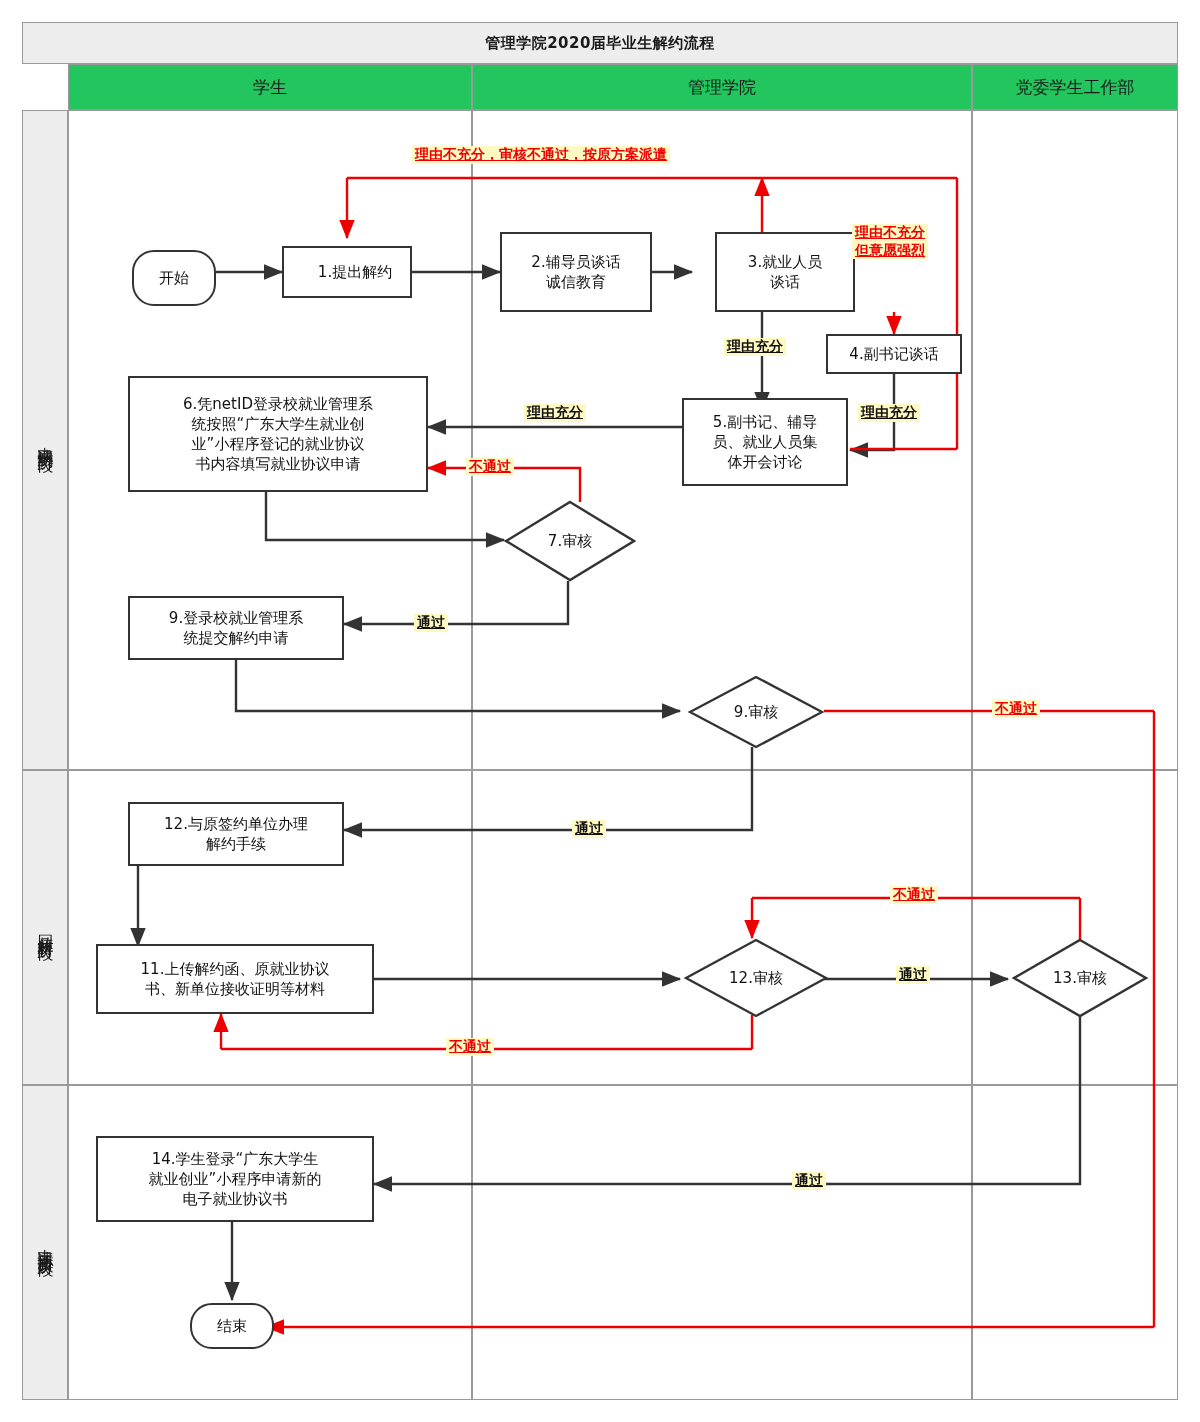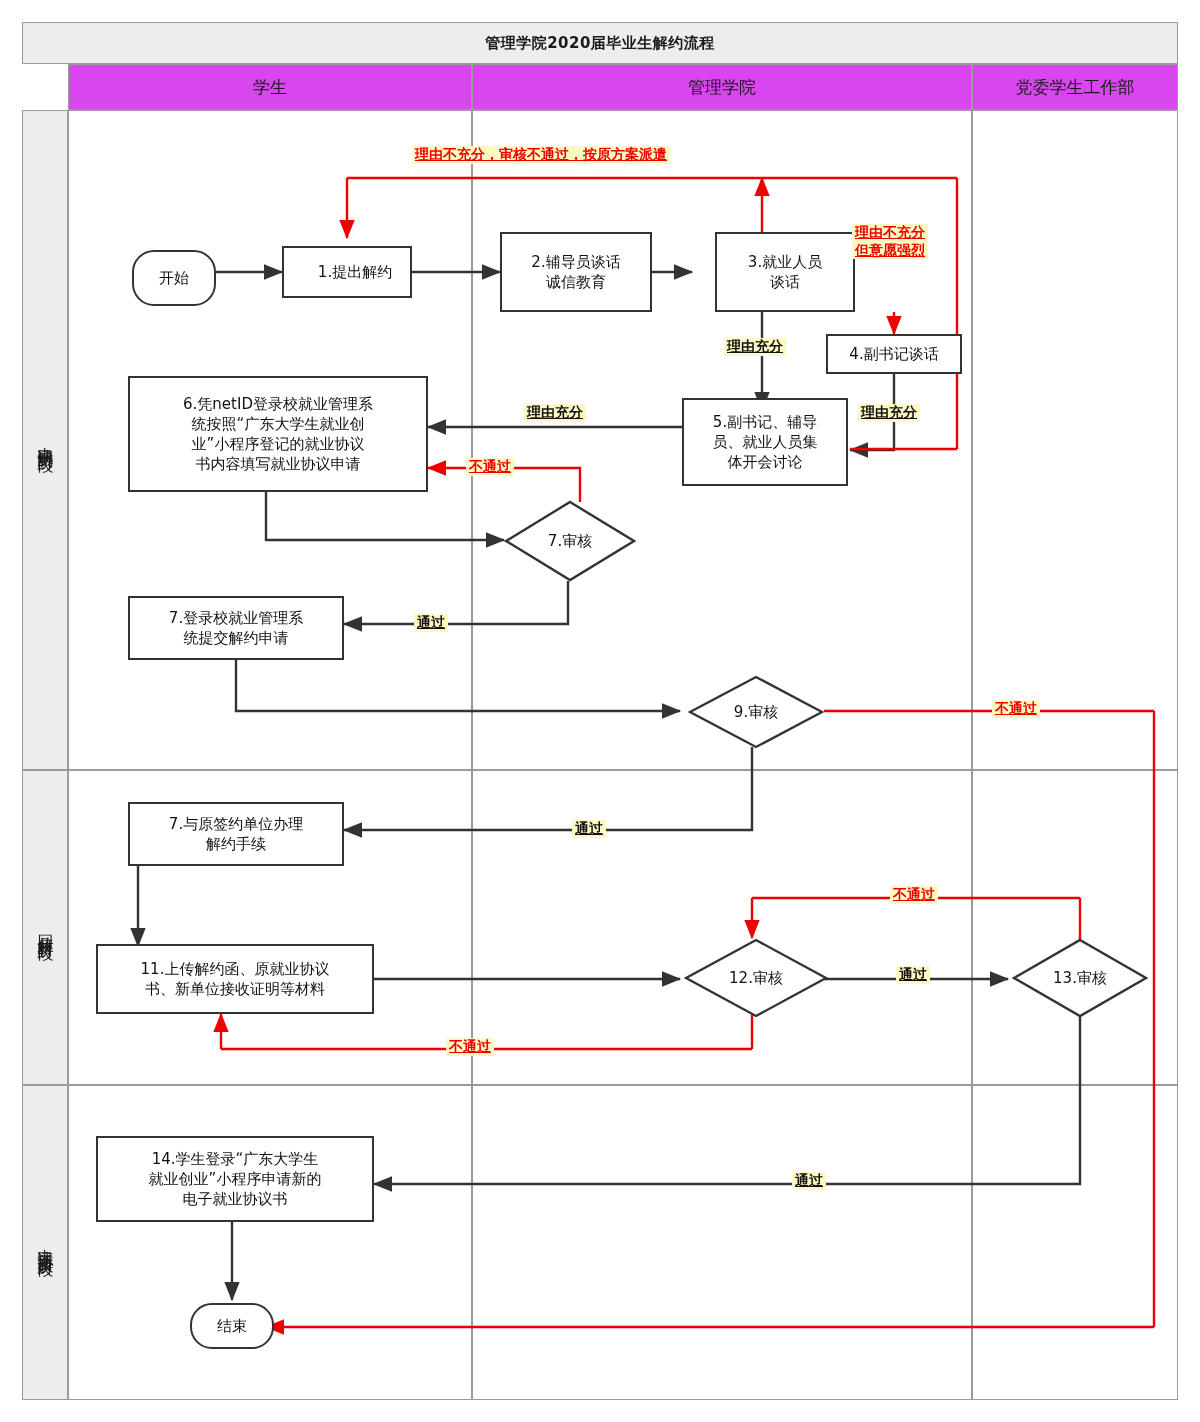--- a/index.html
+++ b/index.html
@@ -23,21 +23,21 @@
     background: #ededed;
     border: 1px solid #9a9a9a;
     display: flex; align-items: center; justify-content: center;
     font-size: 15px; font-weight: bold; color: #1a1a1a;
     letter-spacing: 0.5px;
   }
   
   .col-head {
     position: absolute;
     top: 64px; height: 46px;
-    background: #d946ef;
+    background: #22c55e;
     border: 1px solid #9a9a9a;
     display: flex; align-items: center; justify-content: center;
     font-size: 17px; color: #1a1a1a;
   }
   
   .lane-label {
     position: absolute;
     left: 22px; width: 46px;
     background: #ededed;
     border: 1px solid #9a9a9a;
@@ -232,31 +232,31 @@
 业”小程序登记的就业协议
 书内容填写就业协议申请</div>
 
   <div class="diamond-wrap" style="left:504px; top:500px; width:132px; height:82px;">
     <svg width="132" height="82" viewBox="0 0 132 82">
         <polygon points="66,2 130,41 66,80 2,41" fill="#ffffff" stroke="#333333" stroke-width="2.4"></polygon>
       </svg>
     <div class="diamond-label">7.审核</div>
   </div>
 
-  <div class="node" style="left:128px; top:596px; width:216px; height:64px; white-space:pre-line;">7.登录校就业管理系
+  <div class="node" style="left:128px; top:596px; width:216px; height:64px; white-space:pre-line;">9.登录校就业管理系
 统提交解约申请</div>
 
   <div class="diamond-wrap" style="left:688px; top:675px; width:136px; height:74px;">
     <svg width="136" height="74" viewBox="0 0 136 74">
         <polygon points="68,2 134,37 68,72 2,37" fill="#ffffff" stroke="#333333" stroke-width="2.4"></polygon>
       </svg>
     <div class="diamond-label">9.审核</div>
   </div>
 
-  <div class="node" style="left:128px; top:802px; width:216px; height:64px; white-space:pre-line;">7.与原签约单位办理
+  <div class="node" style="left:128px; top:802px; width:216px; height:64px; white-space:pre-line;">12.与原签约单位办理
 解约手续</div>
   <div class="node" style="left:96px; top:944px; width:278px; height:70px; white-space:pre-line;">11.上传解约函、原就业协议
 书、新单位接收证明等材料</div>
 
   <div class="diamond-wrap" style="left:684px; top:938px; width:144px; height:80px;">
     <svg width="144" height="80" viewBox="0 0 144 80">
         <polygon points="72,2 142,40 72,78 2,40" fill="#ffffff" stroke="#333333" stroke-width="2.4"></polygon>
       </svg>
     <div class="diamond-label">12.审核</div>
   </div>

